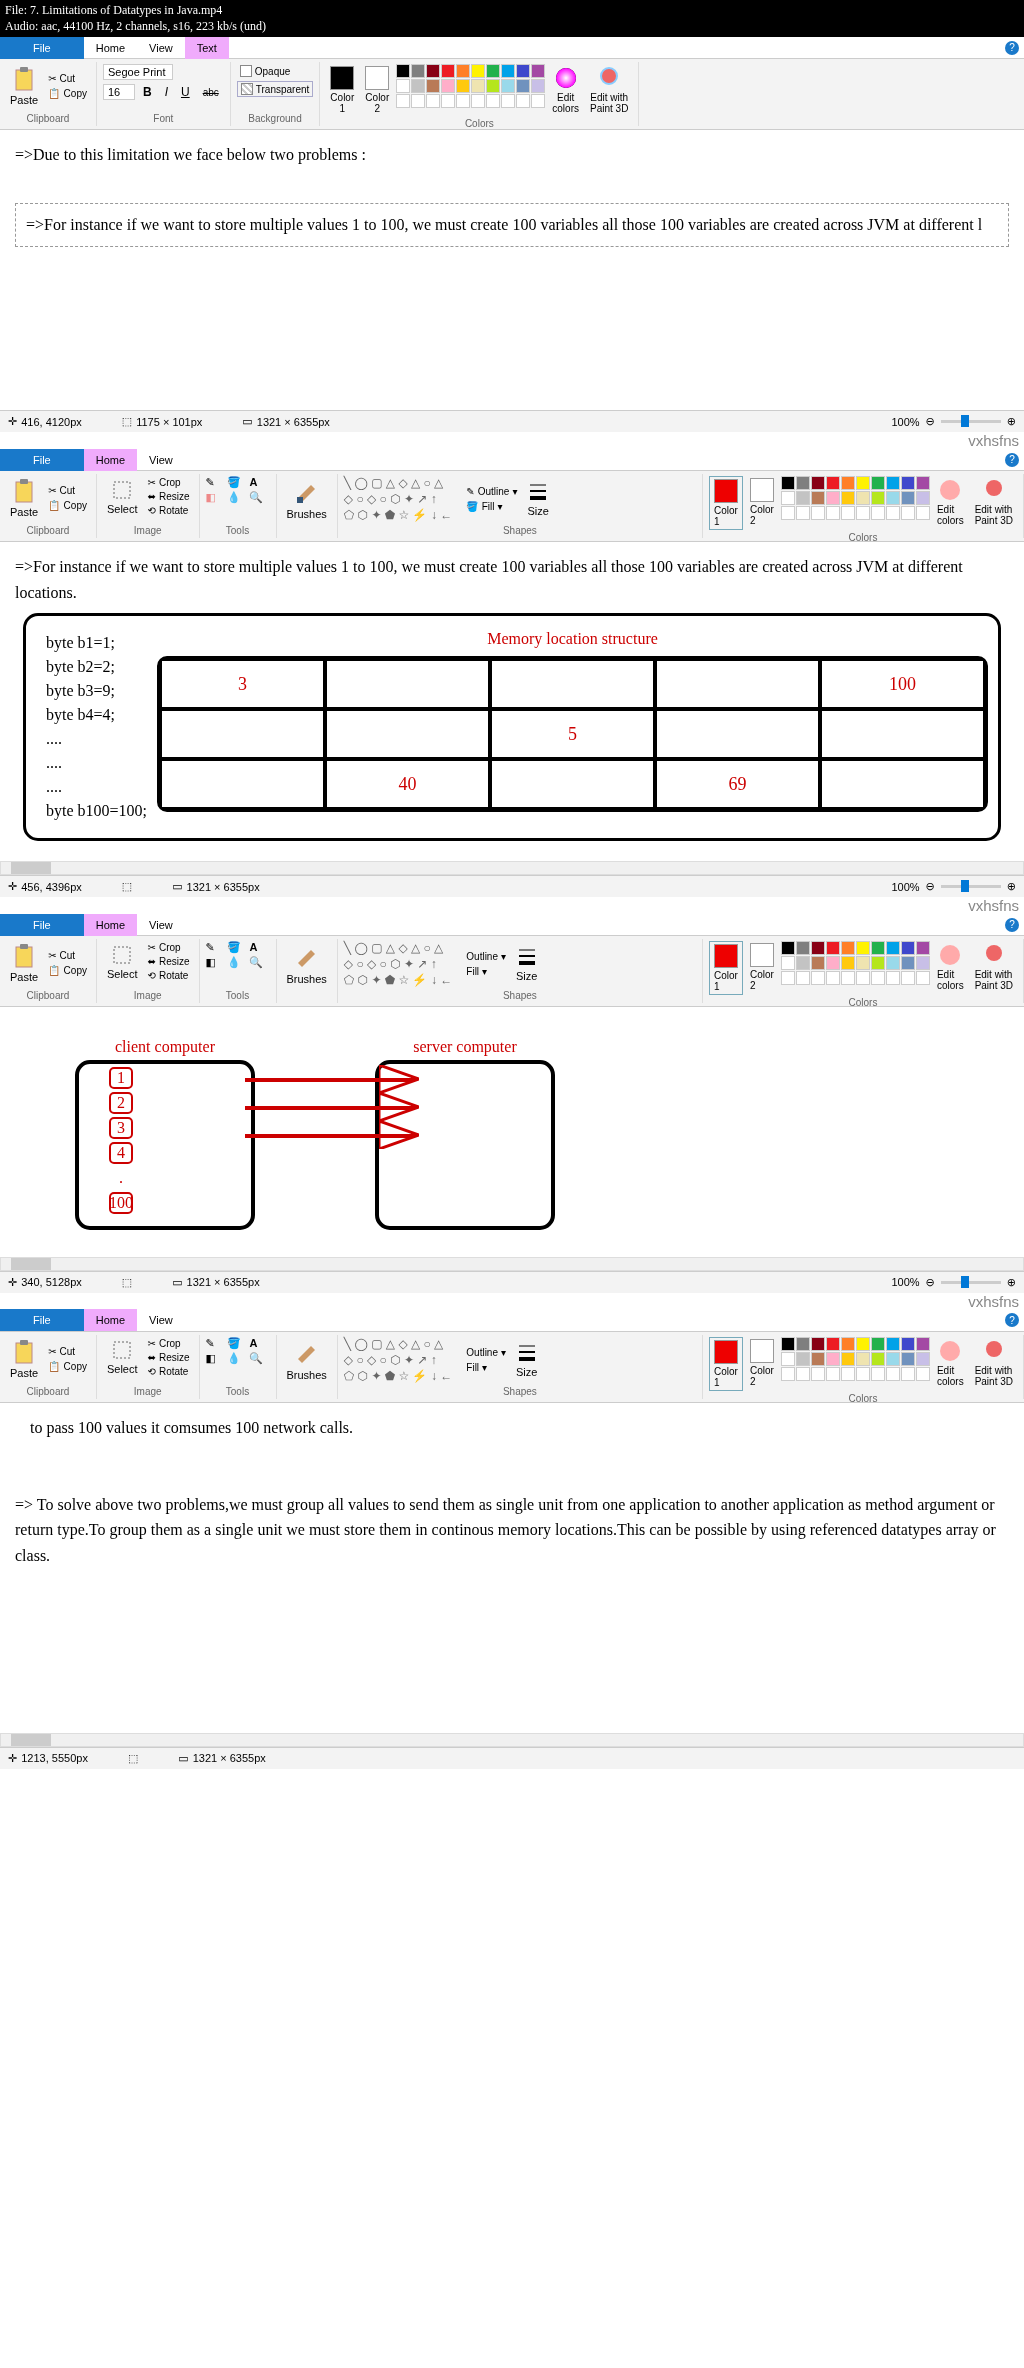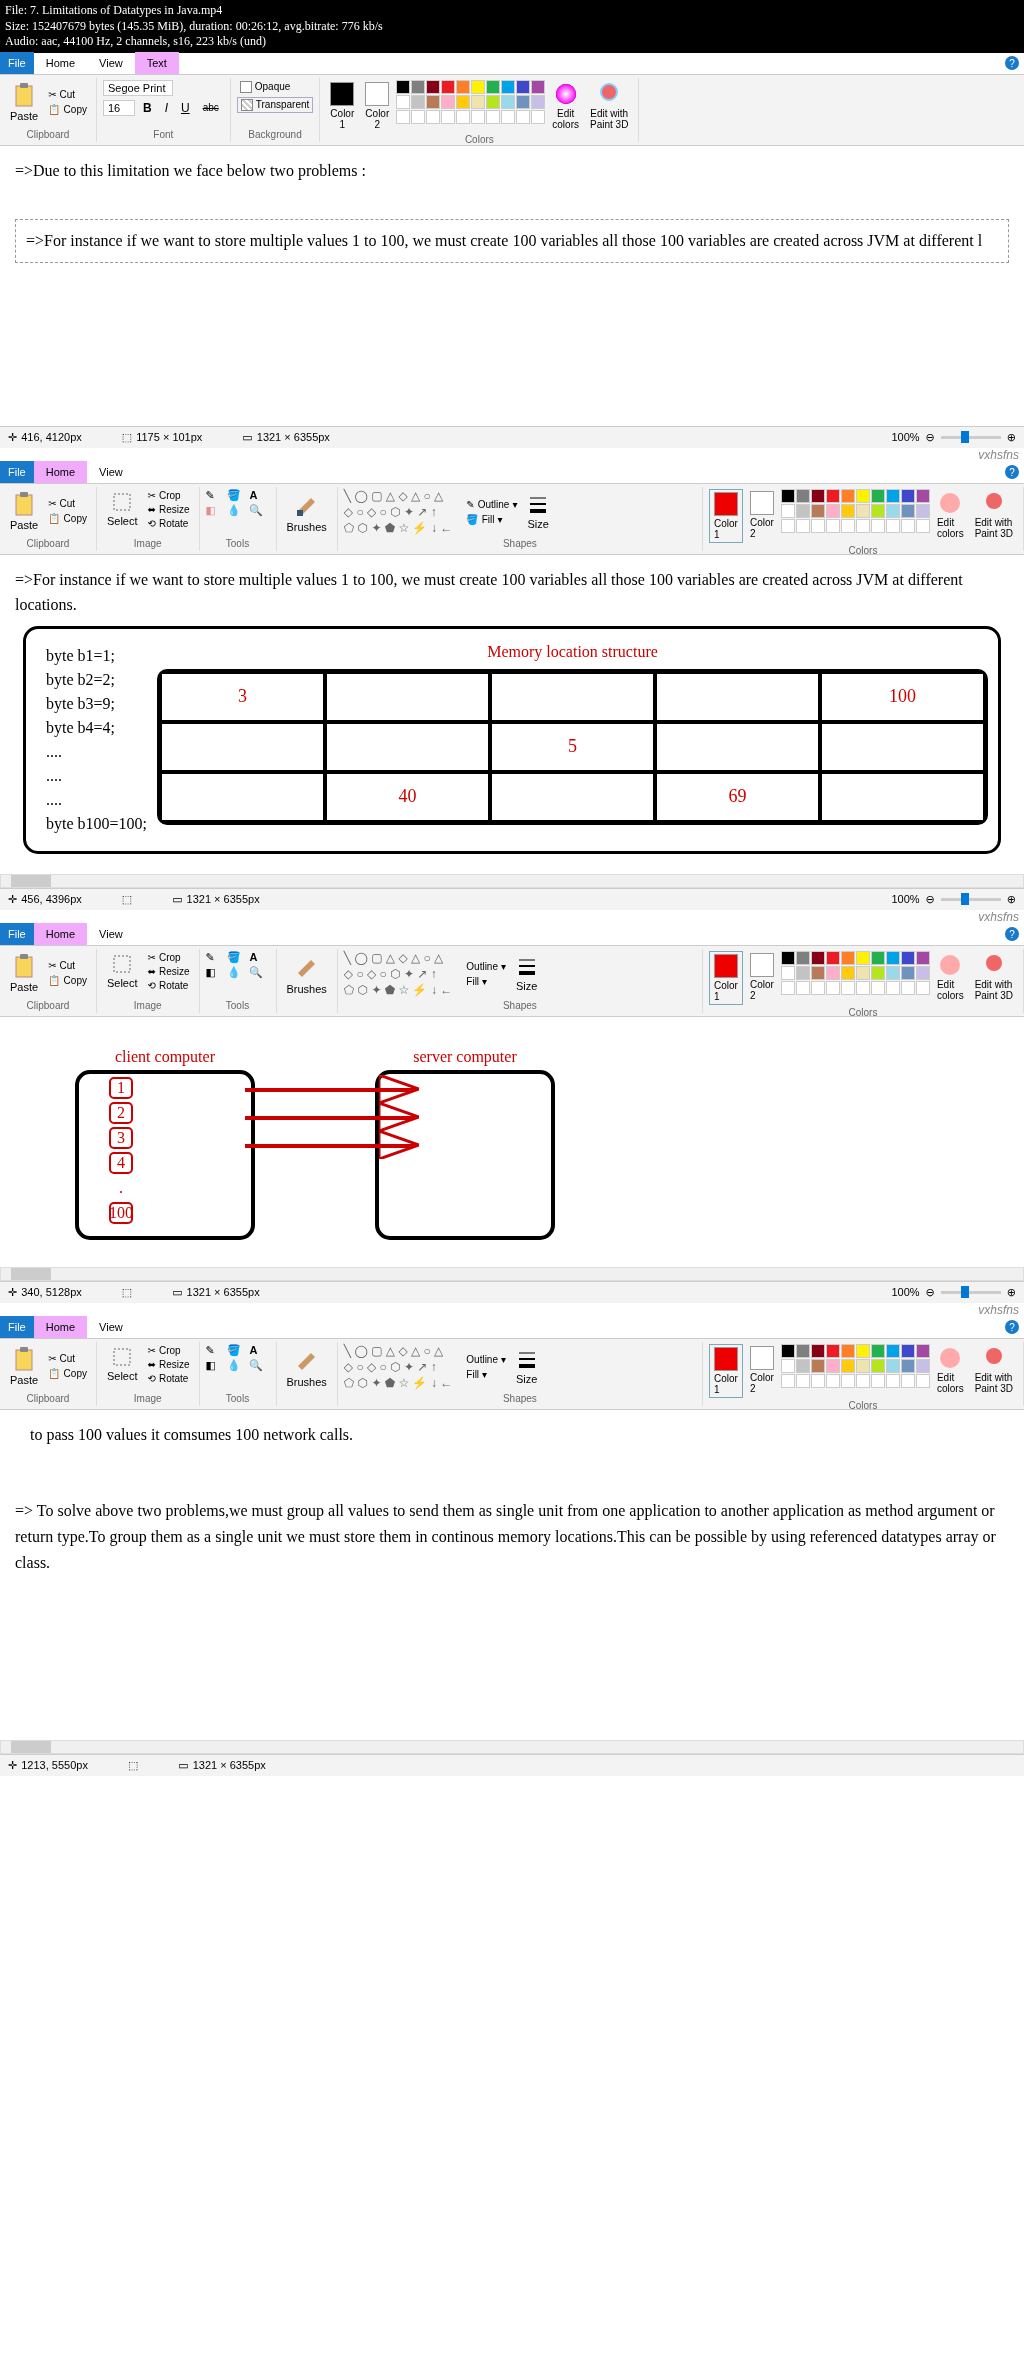--- a/index.html
+++ b/index.html
@@ -1,20 +1,20 @@
 <!DOCTYPE html>
 <html><head>
 <meta charset="utf-8">
 <style>
 * { margin: 0; padding: 0; box-sizing: border-box; }
 body { font-family: "Segoe UI", Arial, sans-serif; background: #fff; width: 1024px; font-size: 11px; }
 .header-info { background: #000; color: #fff; padding: 3px 5px; font-family: "Comic Sans MS", cursive; font-size: 12px; line-height: 1.3; }
 .ribbon-container { background: #f3f3f3; border-bottom: 1px solid #ccc; }
 .tab-bar { display: flex; align-items: center; height: 22px; background: #fff; border-bottom: 1px solid #ccc; }
-.file-tab { background: #1979ca; color: #fff; padding: 3px 8px; height: 22px; display: flex; align-items: center; }
+.file-tab { background: #1979ca; color: #fff; padding: 3px 33px; height: 22px; display: flex; align-items: center; }
 .tab { padding: 3px 12px; height: 22px; display: flex; align-items: center; cursor: pointer; }
 .tab.active { background: #f0abfc; }
 .help-icon { margin-left: auto; margin-right: 5px; width: 14px; height: 14px; background: #1979ca; border-radius: 50%; color: #fff; display: flex; align-items: center; justify-content: center; font-size: 10px; }
 .ribbon { display: flex; background: #f3f3f3; padding: 3px 0; height: 70px; }
 .ribbon-group { border-right: 1px solid #ddd; padding: 2px 6px; display: flex; flex-direction: column; justify-content: space-between; }
 .ribbon-group-label { text-align: center; font-size: 10px; color: #666; margin-top: 2px; }
 .ribbon-row { display: flex; align-items: center; gap: 3px; }
 .big-btn { display: flex; flex-direction: column; align-items: center; gap: 2px; padding: 2px 4px; cursor: pointer; }
 .small-btn { display: flex; align-items: center; gap: 3px; font-size: 10px; padding: 1px 3px; cursor: pointer; }
 .color-swatch { width: 24px; height: 24px; border: 1px solid #999; }
@@ -34,31 +34,30 @@
 .mem-structure { flex: 1; }
 .mem-grid { border: 3px solid #000; border-radius: 10px; display: grid; grid-template-columns: repeat(5, 1fr); grid-template-rows: repeat(3, 50px); }
 .mem-cell { border: 2px solid #000; display: flex; align-items: center; justify-content: center; font-family: "Comic Sans MS", cursive; font-size: 18px; }
 .diagram-area { padding: 15px 60px; }
 .computer-box { border: 4px solid #000; border-radius: 15px; width: 180px; height: 170px; display: inline-block; vertical-align: top; }
 .client-label { color: #c00; font-family: "Comic Sans MS", cursive; font-size: 16px; text-align: center; }
 .num-box { border: 2px solid #c00; border-radius: 5px; width: 24px; height: 22px; display: flex; align-items: center; justify-content: center; color: #c00; font-family: "Comic Sans MS", cursive; margin: 3px 0 3px 30px; }
 .shapes-area { display: flex; flex-direction: column; gap: 2px; font-size: 12px; color: #666; }
 .scrollbar-h { height: 14px; background: #f0f0f0; border: 1px solid #ddd; position: relative; }
 .scrollbar-thumb { position: absolute; left: 10px; width: 40px; height: 12px; background: #ccc; }
-.watermark { font-size: 12px; color: #888; font-style: italic; }
+.watermark { font-size: 15px; color: #888; }
 .slider-track { width: 60px; height: 3px; background: #ccc; position: relative; }
 .slider-thumb { position: absolute; width: 8px; height: 12px; background: #0078d7; top: -5px; left: 20px; }
 svg { display: block; }
 </style>
 </head>
 <body>
 
 <div class="header-info">
   <div>File: 7. Limitations of Datatypes in Java.mp4</div>
-  <div>Size: 152407679 bytes (145.35 MiB), duration: 00:26:12, avg.bitrate: 776 kb/s</div>
   <div>Audio: aac, 44100 Hz, 2 channels, s16, 223 kb/s (und)</div>
 </div>
 
 <div class="ribbon-container">
 <div class="tab-bar">
   <div class="file-tab">File</div>
   <div class="tab">Home</div>
   <div class="tab">View</div>
   <div class="tab active">Text</div>
   <div class="help-icon">?</div>

